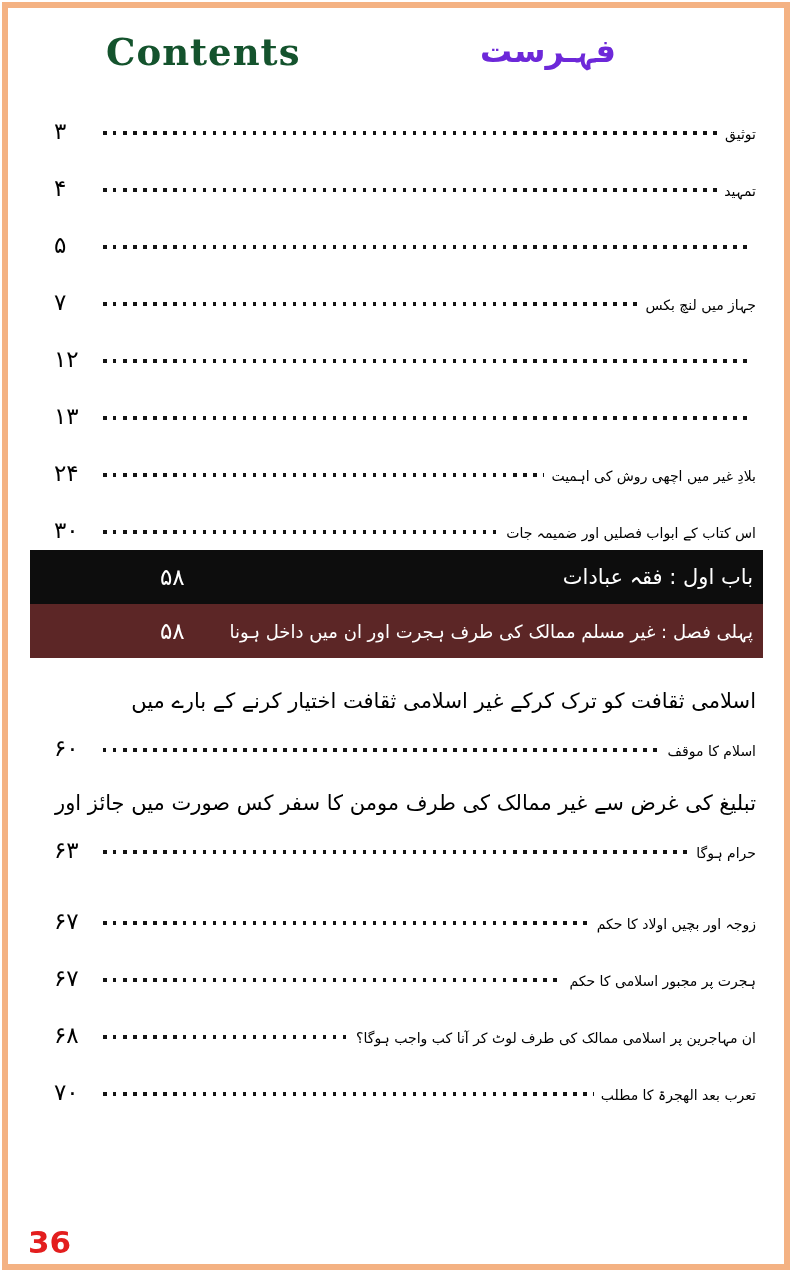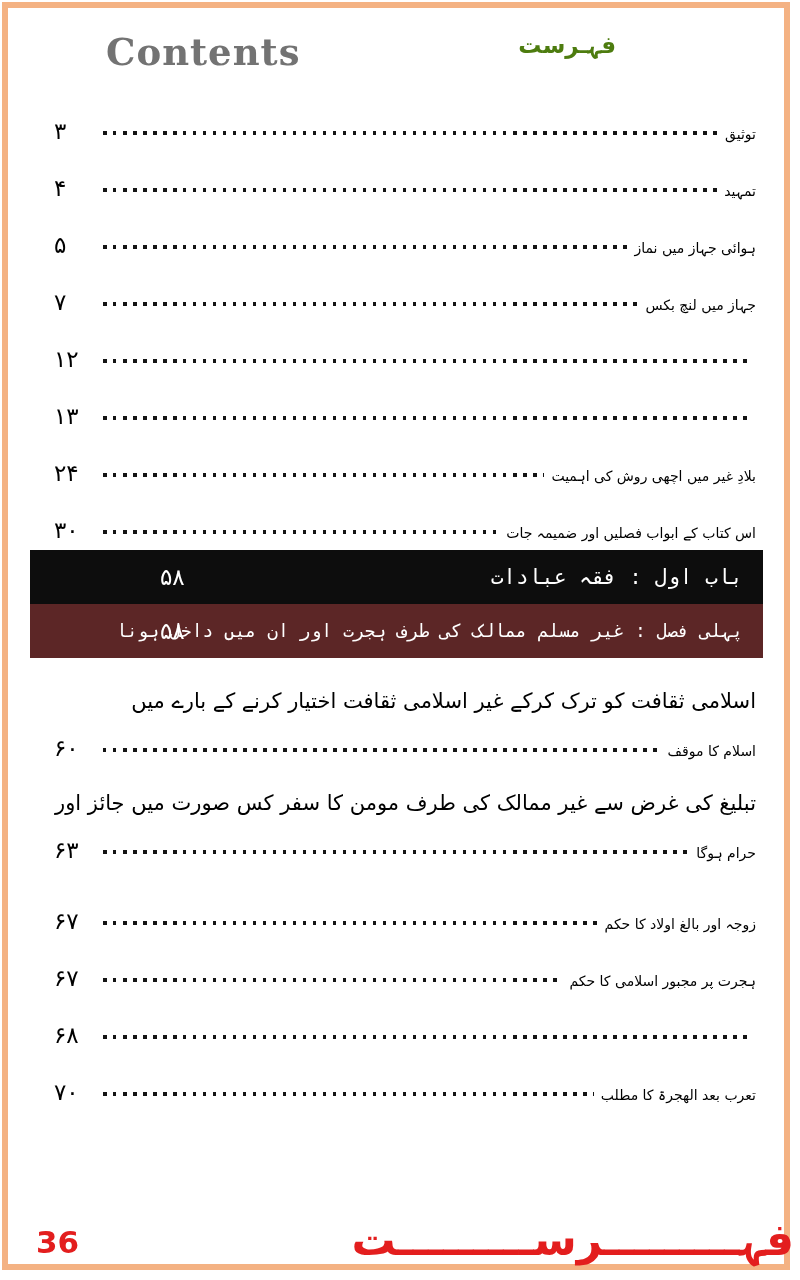--- a/index.html
+++ b/index.html
@@ -10,25 +10,25 @@
   }
   .frame{
     position:absolute;top:2px;left:2px;right:10px;bottom:10px;
     border:6px solid #f4b283;pointer-events:none;
   }
   .content{position:absolute;top:8px;left:54px;width:708px;}
   .header{position:relative;height:78px;}
   .hdr-en{
     position:absolute;left:52px;top:22px;
     font-family:"DejaVu Serif","Liberation Serif",serif;
-    font-weight:bold;font-size:37px;color:#737373;letter-spacing:1px;
+    font-weight:bold;font-size:37px;color:#14532d;letter-spacing:1px;
   }
   .hdr-ur{
     position:absolute;right:146px;top:24px;direction:rtl;
-    font-weight:bold;font-size:23px;color:#4d7c0f;white-space:nowrap;
+    font-weight:bold;font-size:32px;color:#6d28d9;white-space:nowrap;
   }
   .row{
     display:flex;direction:rtl;align-items:flex-end;
     height:57px;padding-right:6px;
   }
   .row.short{height:46px;}
   .row .t{font-size:14px;line-height:1.25;white-space:nowrap;}
   .leader{
     flex:1 1 auto;min-width:18px;height:4px;margin:0 7px 8px 7px;
     background:repeating-linear-gradient(to right,#141414 0 3.5px,transparent 3.5px 10px);
@@ -38,33 +38,32 @@
     line-height:1.05;font-weight:500;
   }
   .preline{
     display:flex;direction:rtl;align-items:flex-end;height:56px;
     padding-right:6px;font-size:21px;line-height:1.25;white-space:nowrap;text-align:center;
   }
   .bar{
     position:relative;left:-24px;width:733px;height:54px;
     display:flex;direction:rtl;align-items:center;color:#fff;margin-top:8px;
   }
-  .bar .label{margin-right:20px;font-size:21px;white-space:nowrap;font-weight:500;font-family:Liberation Mono, monospace;}
+  .bar .label{margin-right:10px;font-size:21px;white-space:nowrap;font-weight:500;}
   .bar .bnum{
     position:absolute;left:130px;font-size:23px;direction:ltr;font-weight:500;text-align:right;
   }
   .bar.black{background:#0d0d0d;margin-top:8px;}
   .bar.maroon{background:#5c2626;margin-top:0;}
   .bar.maroon .label{font-size:18px;}
   .gap14{height:14px;}
   .pg36{
     position:absolute;left:28px;top:1224px;z-index:3;
     font-size:31px;font-weight:bold;color:#e31e1e;
     font-family:"DejaVu Sans",sans-serif;
-    margin-left:8px;
   }
   .footer-ur{
     position:absolute;right:6px;top:1216px;z-index:3;direction:rtl;
     font-size:44px;font-weight:bold;color:#e31e1e;white-space:nowrap;
     line-height:1.1;
   }
 </style>
 </head>
 <body>
 
@@ -82,21 +81,20 @@
       <span class="t">توثیق</span>
       <span class="leader"></span>
       <span class="num">۳</span>
     </div>
     <div class="row">
       <span class="t">تمہید</span>
       <span class="leader"></span>
       <span class="num">۴</span>
     </div>
     <div class="row">
-      <span class="t">ہوائی جہاز میں نماز</span>
       <span class="leader"></span>
       <span class="num">۵</span>
     </div>
     <div class="row">
       <span class="t">جہاز میں لنچ بکس</span>
       <span class="leader"></span>
       <span class="num">۷</span>
     </div>
     <div class="row">
       <span class="leader"></span>
@@ -136,36 +134,36 @@
     <div class="preline">تبلیغ کی غرض سے غیر ممالک کی طرف مومن کا سفر کس صورت میں جائز اور</div>
     <div class="row short">
       <span class="t">حرام ہوگا</span>
       <span class="leader"></span>
       <span class="num">۶۳</span>
     </div>
 
     <div class="gap14"></div>
 
     <div class="row">
-      <span class="t">زوجہ اور بالغ اولاد کا حکم</span>
+      <span class="t">زوجہ اور بچیں اولاد کا حکم</span>
       <span class="leader"></span>
       <span class="num">۶۷</span>
     </div>
     <div class="row">
       <span class="t">ہجرت پر مجبور اسلامی کا حکم</span>
       <span class="leader"></span>
       <span class="num">۶۷</span>
     </div>
     <div class="row">
+      <span class="t">ان مہاجرین پر اسلامی ممالک کی طرف لوٹ کر آنا کب واجب ہوگا؟</span>
       <span class="leader"></span>
       <span class="num">۶۸</span>
     </div>
     <div class="row">
       <span class="t">تعرب بعد الھجرۃ کا مطلب</span>
       <span class="leader"></span>
       <span class="num">۷۰</span>
     </div>
 
   </div>
 
   <div class="pg36">36</div>
-  <div class="footer-ur">فہـــــــــرســـــــــت</div>
 </div>
 
 </body></html>

